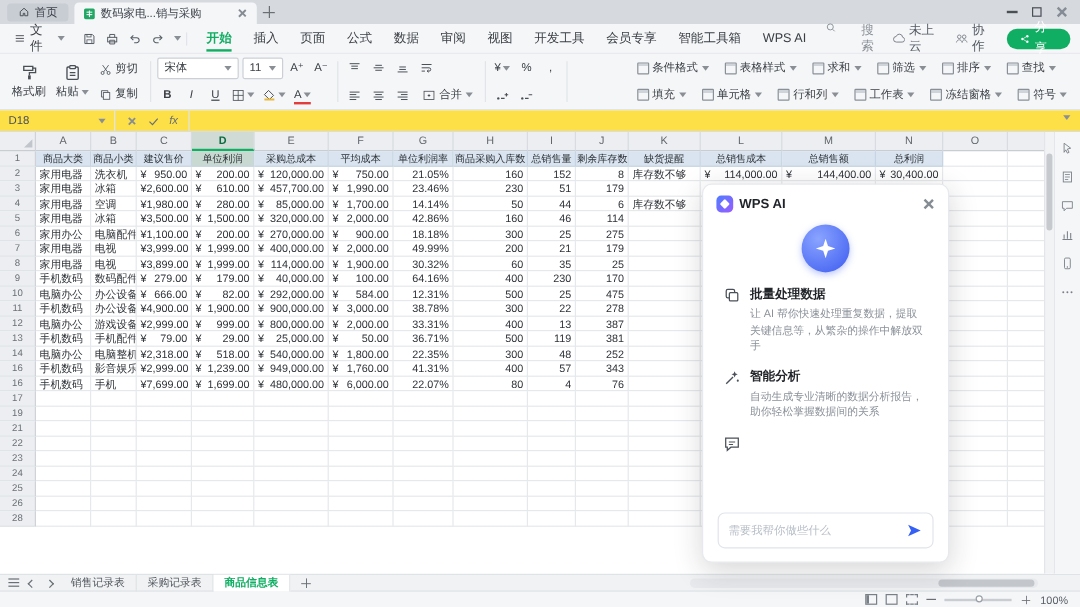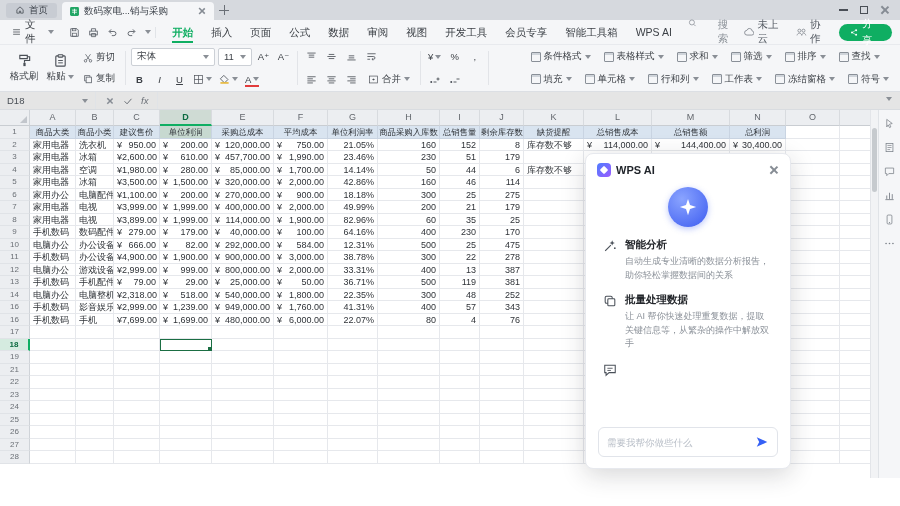--- a/index.html
+++ b/index.html
@@ -42,21 +42,21 @@
 .tb-col{display:flex;flex-direction:column;justify-content:center;gap:3px}
 .tb-row{display:flex;align-items:center;gap:3px;height:20px}
 .selectbox{border:1px solid #ccd0d6;background:#fff;height:18px;display:flex;align-items:center;justify-content:space-between;padding:0 5px;border-radius:2px;gap:5px}
 .tbtn{display:flex;align-items:center;justify-content:center;gap:2px;min-width:17px;height:18px;border-radius:2px;padding:0 2px}
 .bold{font-weight:bold}.italic{font-style:italic}.uline{text-decoration:underline}
 .fc{position:relative}.fc::after{content:"";position:absolute;left:2px;right:2px;bottom:1px;height:2.5px;background:#e23c3c}
 .tb-right{margin-left:auto;display:flex;flex-direction:column;justify-content:center;gap:3px}
 .dd{display:flex;align-items:center;gap:3px;height:19px;padding:0 5px;border-radius:2px;white-space:nowrap}
 .mini-ic{width:10px;height:10px;border:1px solid #8a9098;border-radius:1px;display:inline-block;background:linear-gradient(180deg,#cfd4da 30%,transparent 30%)}
 
-.formulabar{height:18px;background:#e5e5e5;border-bottom:1px solid #d9dce0;display:flex;align-items:flex-start;font-size:9.5px;color:#4a4f56}
+.formulabar{height:18px;background:#fde047;border-bottom:1px solid #d9dce0;display:flex;align-items:flex-start;font-size:9.5px;color:#4a4f56}
 .namebox{width:96px;height:100%;border-right:1px solid #e0e3e7;display:flex;align-items:center;justify-content:space-between;padding:0 7px}
 .fxzone{display:flex;align-items:center;gap:8px;padding:0 9px;border-right:1px solid #e0e3e7;height:100%}
 .fxlbl{font-style:italic;color:#6a6f76}
 .formula-input{flex:1;height:100%}
 .fb-collapse{padding:0 8px}
 
 .workarea{display:flex;height:368px;position:relative;background:#fff}
 .gridwrap{flex:1;overflow:hidden}
 .lrow{height:16px;line-height:15px;display:flex;background:#eceef1;font-size:9px;color:#62666c}
 .corner{width:30px;border-right:1px solid #cfd3d8;border-bottom:1px solid #c9cdd2;background:#eceef1;position:relative}
@@ -253,21 +253,21 @@
         <svg class="ic" width="10" height="10" viewBox="0 0 16 16">
             <rect x="5" y="5" width="8.5" height="9" fill="none" stroke="#555b63" stroke-width="1.2"></rect>
             <path d="M11 5V2.5H2.5V11H5" fill="none" stroke="#555b63" stroke-width="1.2"></path>
           </svg>
         <span>复制</span>
       </div>
     </div>
     <div class="tb-sep"></div>
     <div class="tb-col">
       <div class="tb-row">
-        <div class="selectbox" style="width:84px">
+        <div class="selectbox" style="width:68px">
             <span>宋体</span>
             <span class="caret"></span>
           </div>
         <div class="selectbox" style="width:34px">
             <span>11</span>
             <span class="caret"></span>
           </div>
         <div class="tbtn">
             <span>A⁺</span>
           </div>
@@ -720,21 +720,21 @@
             <span class="amt">1,999.00</span>
           </div>
           <div class="cell cur" style="width:62px">
             <span class="yen">¥</span>
             <span class="amt">114,000.00</span>
           </div>
           <div class="cell cur" style="width:54px">
             <span class="yen">¥</span>
             <span class="amt">1,900.00</span>
           </div>
-          <div class="cell num" style="width:50px">82.96%</div>
+          <div class="cell num" style="width:50px">30.32%</div>
           <div class="cell num" style="width:62px">60</div>
           <div class="cell num" style="width:40px">35</div>
           <div class="cell num" style="width:44px">25</div>
           <div class="cell" style="width:60px"></div>
           <div class="cell num" style="width:68px"></div>
           <div class="cell num" style="width:78px"></div>
           <div class="cell num" style="width:56px"></div>
           <div class="cell" style="width:54px"></div>
           <div class="fillc"></div>
         </div>
@@ -999,39 +999,20 @@
           <div class="cell num" style="width:40px"></div>
           <div class="cell num" style="width:44px"></div>
           <div class="cell" style="width:60px"></div>
           <div class="cell num" style="width:68px"></div>
           <div class="cell num" style="width:78px"></div>
           <div class="cell num" style="width:56px"></div>
           <div class="cell" style="width:54px"></div>
           <div class="fillc"></div>
         </div>
         <div class="gr">
-          <div class="rn hl">18</div>
-          <div class="cell" style="width:46px"></div>
-          <div class="cell" style="width:38px"></div>
-          <div class="cell num" style="width:46px"></div>
-          <div class="cell num sel" style="width:52px"></div>
-          <div class="cell num" style="width:62px"></div>
-          <div class="cell num" style="width:54px"></div>
-          <div class="cell num" style="width:50px"></div>
-          <div class="cell num" style="width:62px"></div>
-          <div class="cell num" style="width:40px"></div>
-          <div class="cell num" style="width:44px"></div>
-          <div class="cell" style="width:60px"></div>
-          <div class="cell num" style="width:68px"></div>
-          <div class="cell num" style="width:78px"></div>
-          <div class="cell num" style="width:56px"></div>
-          <div class="cell" style="width:54px"></div>
-          <div class="fillc"></div>
-        </div>
-        <div class="gr">
           <div class="rn">19</div>
           <div class="cell" style="width:46px"></div>
           <div class="cell" style="width:38px"></div>
           <div class="cell num" style="width:46px"></div>
           <div class="cell num" style="width:52px"></div>
           <div class="cell num" style="width:62px"></div>
           <div class="cell num" style="width:54px"></div>
           <div class="cell num" style="width:50px"></div>
           <div class="cell num" style="width:62px"></div>
           <div class="cell num" style="width:40px"></div>
@@ -1151,39 +1132,20 @@
           <div class="cell num" style="width:40px"></div>
           <div class="cell num" style="width:44px"></div>
           <div class="cell" style="width:60px"></div>
           <div class="cell num" style="width:68px"></div>
           <div class="cell num" style="width:78px"></div>
           <div class="cell num" style="width:56px"></div>
           <div class="cell" style="width:54px"></div>
           <div class="fillc"></div>
         </div>
         <div class="gr">
-          <div class="rn">27</div>
-          <div class="cell" style="width:46px"></div>
-          <div class="cell" style="width:38px"></div>
-          <div class="cell num" style="width:46px"></div>
-          <div class="cell num" style="width:52px"></div>
-          <div class="cell num" style="width:62px"></div>
-          <div class="cell num" style="width:54px"></div>
-          <div class="cell num" style="width:50px"></div>
-          <div class="cell num" style="width:62px"></div>
-          <div class="cell num" style="width:40px"></div>
-          <div class="cell num" style="width:44px"></div>
-          <div class="cell" style="width:60px"></div>
-          <div class="cell num" style="width:68px"></div>
-          <div class="cell num" style="width:78px"></div>
-          <div class="cell num" style="width:56px"></div>
-          <div class="cell" style="width:54px"></div>
-          <div class="fillc"></div>
-        </div>
-        <div class="gr">
           <div class="rn">28</div>
           <div class="cell" style="width:46px"></div>
           <div class="cell" style="width:38px"></div>
           <div class="cell num" style="width:46px"></div>
           <div class="cell num" style="width:52px"></div>
           <div class="cell num" style="width:62px"></div>
           <div class="cell num" style="width:54px"></div>
           <div class="cell num" style="width:50px"></div>
           <div class="cell num" style="width:62px"></div>
           <div class="cell num" style="width:40px"></div>
@@ -1231,50 +1193,77 @@
         <span class="x-icon"></span>
       </div>
       <div class="ai-avatar">
         <svg width="20" height="20" viewBox="0 0 16 16">
             <path d="M8 1.5 9.6 6.4 14.5 8 9.6 9.6 8 14.5 6.4 9.6 1.5 8l4.9-1.6z" fill="#fff"></path>
           </svg>
       </div>
       <div class="ai-features" id="aiFeatures">
           <div class="feat">
             <svg class="fic" width="14" height="14" viewBox="0 0 16 16">
+              <rect x="5.5" y="5.5" width="8" height="8" rx="1" fill="none" stroke="#4a5059" stroke-width="1.2"></rect>
+              <path d="M10.5 5.5V4A1.5 1.5 0 0 0 9 2.5H4A1.5 1.5 0 0 0 2.5 4v5A1.5 1.5 0 0 0 4 10.5h1.5" fill="none" stroke="#4a5059" stroke-width="1.2"></path>
+            </svg>
+     <div>
+              <div class="feat-title">批量处理数据</div>
+     <div class="feat-desc">让 AI 帮你快速处理重复数据，提取关键信息等，从繁杂的操作中解放双手</div>
+            </div>
+          </div>
+          <div class="feat">
+            <svg class="fic" width="14" height="14" viewBox="0 0 16 16">
               <path d="M2.5 13.5 9 7" stroke="#4a5059" stroke-width="1.3"></path>
               <path d="m10.5 1.5.9 2.1 2.1.9-2.1.9-.9 2.1-.9-2.1-2.1-.9 2.1-.9z" fill="#4a5059"></path>
               <circle cx="13.5" cy="10.5" r="1" fill="#4a5059"></circle>
             </svg>
      <div>
               <div class="feat-title">智能分析</div>
      <div class="feat-desc">自动生成专业清晰的数据分析报告，助你轻松掌握数据间的关系</div>
-            </div>
-          </div>
-          <div class="feat">
-            <svg class="fic" width="14" height="14" viewBox="0 0 16 16">
-              <rect x="5.5" y="5.5" width="8" height="8" rx="1" fill="none" stroke="#4a5059" stroke-width="1.2"></rect>
-              <path d="M10.5 5.5V4A1.5 1.5 0 0 0 9 2.5H4A1.5 1.5 0 0 0 2.5 4v5A1.5 1.5 0 0 0 4 10.5h1.5" fill="none" stroke="#4a5059" stroke-width="1.2"></path>
-            </svg>
-     <div>
-              <div class="feat-title">批量处理数据</div>
-     <div class="feat-desc">让 AI 帮你快速处理重复数据，提取关键信息等，从繁杂的操作中解放双手</div>
             </div>
           </div>
           <div class="feat">
             <svg class="fic" width="14" height="14" viewBox="0 0 16 16">
               <path d="M2 2.5h12v8.5H7l-3.5 3v-3H2z" fill="none" stroke="#4a5059" stroke-width="1.2"></path>
               <path d="M5 6h6M5 8.5h4" stroke="#4a5059"></path>
             </svg>
           </div>
         </div>
       <div class="ai-inputwrap">
         <input type="text" placeholder="需要我帮你做些什么" style="">
         <svg class="ic" width="14" height="14" viewBox="0 0 16 16">
             <path d="M2 2.5 14 8 2 13.5l2.8-5.5z" fill="#3560f5"></path>
           </svg>
       </div>
     </div>
   </div>
 
-
+  <div class="sheetbar">
+    <span class="sb-ic"><span class="bars"></span></span>
+    <span class="sb-ic"><span class="chev l"></span></span>
+    <span class="sb-ic"><span class="chev r"></span></span>
+    <div style="display:flex" id="sheetTabs">
+        <div class="stab">销售记录表</div>
+        <div class="stab">采购记录表</div>
+        <div class="stab active">商品信息表</div>
+      </div>
+    <span class="plus addsheet" style="transform:scale(.8)"></span>
+    <div class="hscroll">
+        <div class="hthumb"></div>
+      </div>
+  </div>
+
+  <div class="statusbar">
+    <div class="sb-right">
+      <span class="viewic b"></span>
+      <span class="viewic"></span>
+      <span class="viewic" style="border-style:dashed"></span>
+      <span class="zminus"></span>
+      <span class="zoomline">
+          <span class="zoomknob"></span>
+        </span>
+      <span class="plus" style="transform:scale(.7)"></span>
+      <span>100%</span>
+    </div>
+  </div>
 
 </div>
 
 </body></html>

